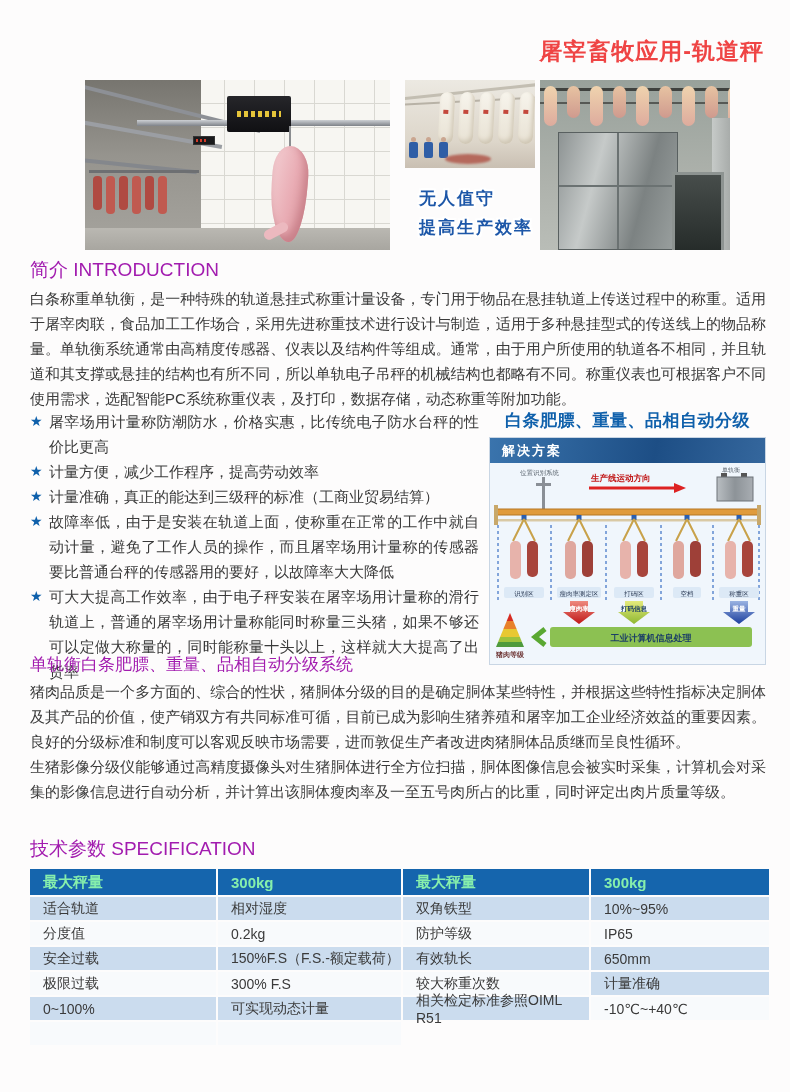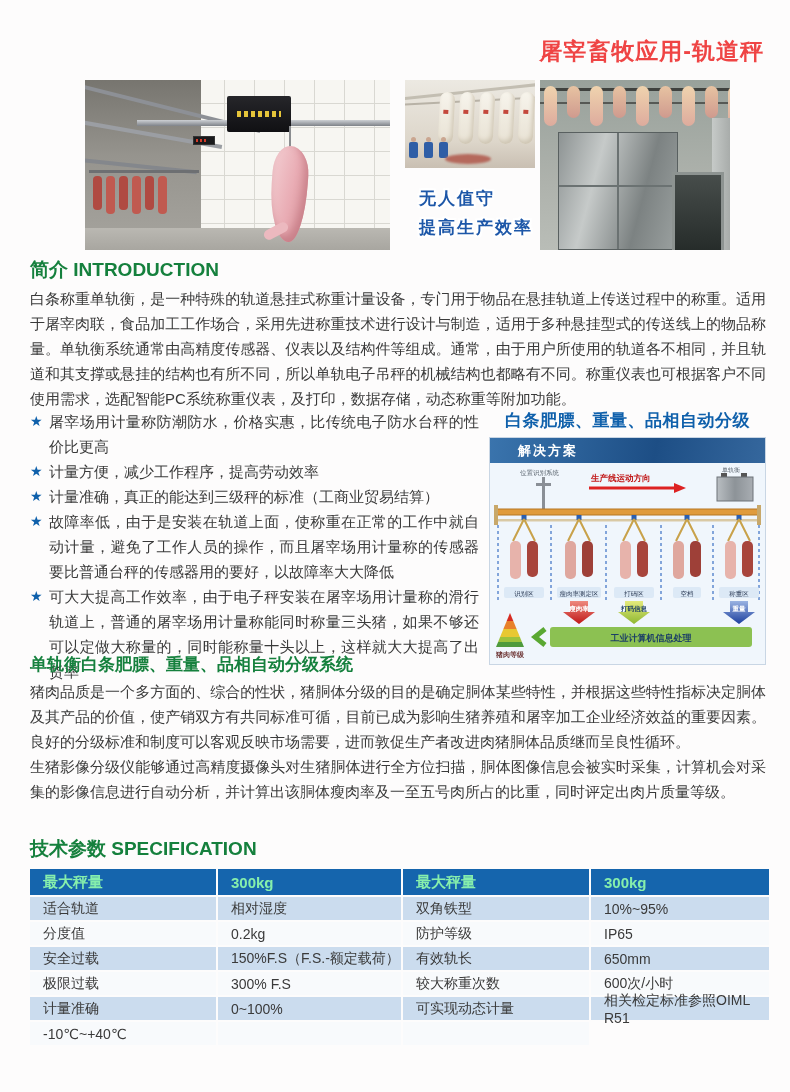--- a/index.html
+++ b/index.html
@@ -80,37 +80,37 @@
                           border-radius:50%; background:#caa690; }
   .pr-blood { position:absolute; left:40px; bottom:4px; width:46px; height:10px; border-radius:50%;
               background:#b5695c; filter:blur(1px); }
   .pr-overlay { position:absolute; left:14px; bottom:8px; z-index:5; color:#1d57a8; font-weight:900;
                 font-size:17px; line-height:29px; letter-spacing:2px;
                 text-shadow:-2px -2px 0 #fff,2px -2px 0 #fff,-2px 2px 0 #fff,2px 2px 0 #fff,
                             -2px 0 0 #fff,2px 0 0 #fff,0 -2px 0 #fff,0 2px 0 #fff; }
 
   
   .intro { position:absolute; top:257px; left:30px; width:736px; }
-  .sec-heading { font-size:19px; font-weight:bold; color:#15803d; margin-bottom:3px; }
+  .sec-heading { font-size:19px; font-weight:normal; color:#a21caf; margin-bottom:3px; }
   .body-text { font-size:15px; line-height:25px; color:#3a3a3a; text-align:justify; }
 
   
   .columns { position:absolute; top:409px; left:30px; width:736px; display:flex; gap:10px; }
   .features { width:449px; }
   .feature-item { position:relative; padding-left:19px; font-size:15px; line-height:25px;
                   color:#3a3a3a; text-align:justify; }
   .feature-item .star { position:absolute; left:0; top:0; color:#0f60ab; font-size:14px; }
 
   .solution { width:277px; }
   .solution-title { font-size:17px; font-weight:bold; color:#0f60ab; text-align:center;
                     margin-bottom:5px; letter-spacing:0.5px; }
   .diagram { width:277px; border:1px solid #c9d6e4; background:#f2f7fc; }
   .diagram-header { height:25px; background:linear-gradient(100deg,#3a74ad,#1d4e85 60%,#35679d);
                     color:#ffffff; font-size:13px; font-weight:bold; line-height:25px;
-                    padding-left:28px; letter-spacing:2px; }
+                    padding-left:12px; letter-spacing:2px; }
 
   
   .grading { position:absolute; top:653px; left:30px; width:736px; }
   .grading .sec-heading { font-size:17px; }
 
   
   .spec { position:absolute; top:836px; left:30px; width:736px; }
   .spec-table { margin-top:7px; display:grid; grid-template-columns:186px 183px 186px 178px;
                 column-gap:2px; row-gap:2px; background:#fdfcfc; }
   .spec-cell { display:flex; align-items:center; padding-left:13px; height:23px;
@@ -373,21 +373,20 @@
       <div class="spec-cell">IP65</div>
 
       <div class="spec-cell alt">安全过载</div>
       <div class="spec-cell alt">150%F.S（F.S.-额定载荷）</div>
       <div class="spec-cell alt">有效轨长</div>
       <div class="spec-cell alt">650mm</div>
 
       <div class="spec-cell">极限过载</div>
       <div class="spec-cell">300% F.S</div>
       <div class="spec-cell">较大称重次数</div>
-      <div class="spec-cell">600次/小时</div>
 
       <div class="spec-cell alt">计量准确</div>
       <div class="spec-cell alt">0~100%</div>
       <div class="spec-cell alt">可实现动态计量</div>
       <div class="spec-cell alt">相关检定标准参照OIML R51</div>
 
       <div class="spec-cell">-10℃~+40℃</div>
       <div class="spec-cell"></div>
       <div class="spec-cell"></div>
     </div>

